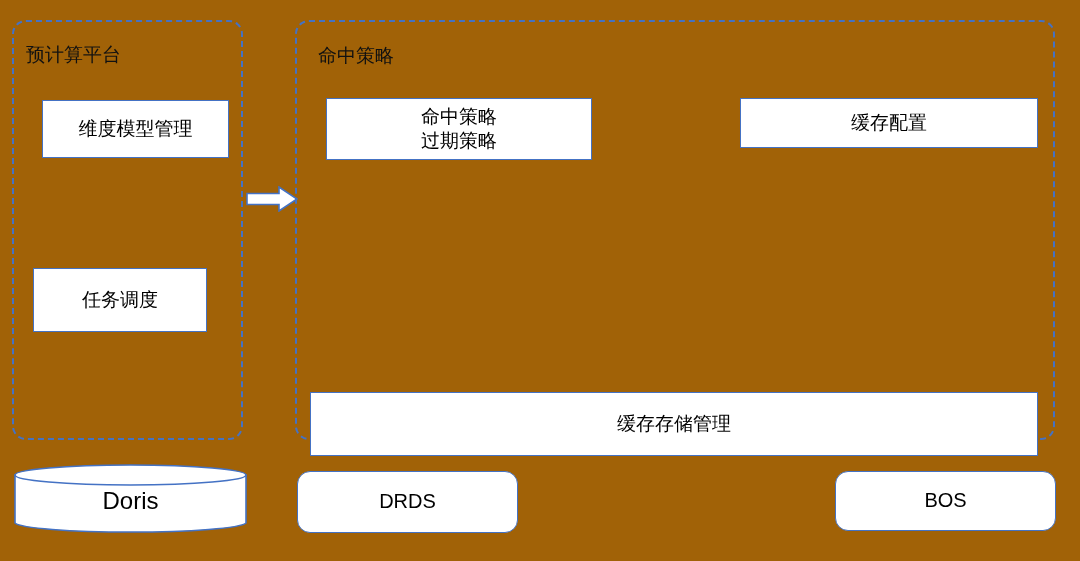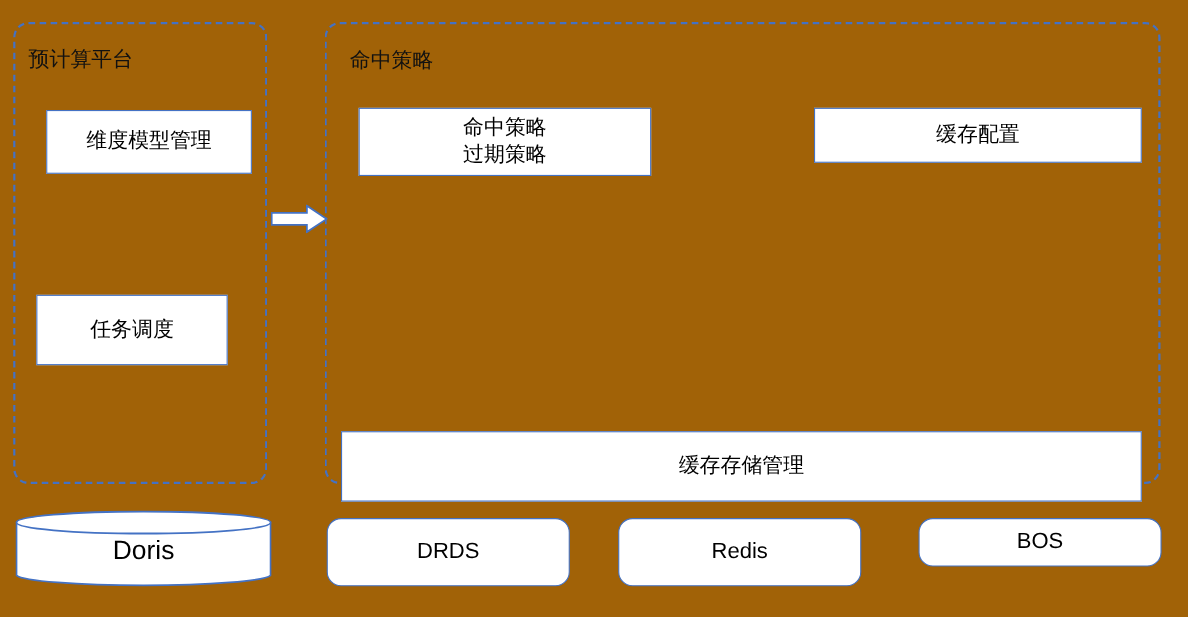--- a/index.html
+++ b/index.html
@@ -115,17 +115,16 @@
   <div class="cylinder" style="left:14px; top:464px; width:233px; height:70px;">
     <svg viewBox="0 0 233 70" preserveAspectRatio="none" aria-hidden="true">
       <path d="M1,11 L1,59 A116,10 0 0 0 232,59 L232,11 Z" fill="#ffffff" stroke="#4472C4" stroke-width="1.6"></path>
       <ellipse cx="116.5" cy="11" rx="115.5" ry="10" fill="#ffffff" stroke="#4472C4" stroke-width="1.6"></ellipse>
     </svg>
     <div class="cyl-label">Doris</div>
   </div>
 
   <div class="box latin" style="left:297px; top:471px; width:221px; height:62px;">DRDS</div>
 
-  <div class="box latin" style="left:562px; top:471px; width:221px; height:62px;">Redis</div>
 
-  <div class="box latin" style="left:835px; top:471px; width:221px; height:44px;">BOS</div>
+  <div class="box latin" style="left:835px; top:471px; width:221px; height:60px;">BOS</div>
 
 </div>
 
 </body></html>

